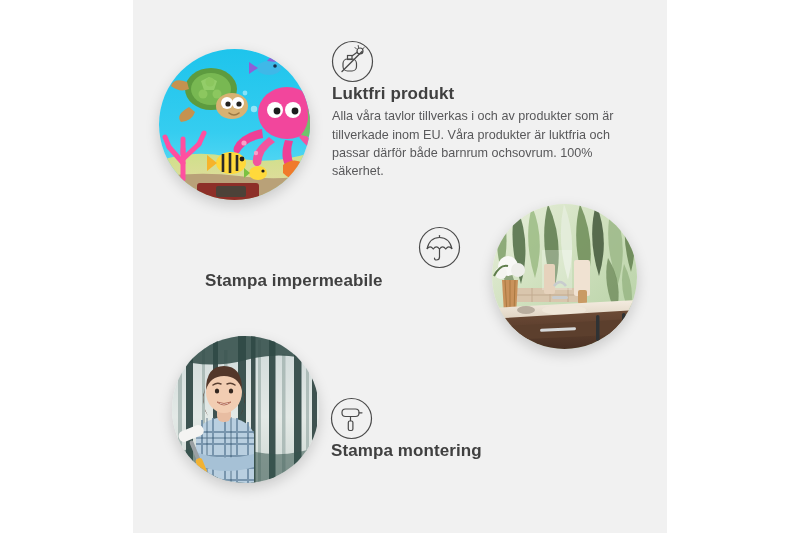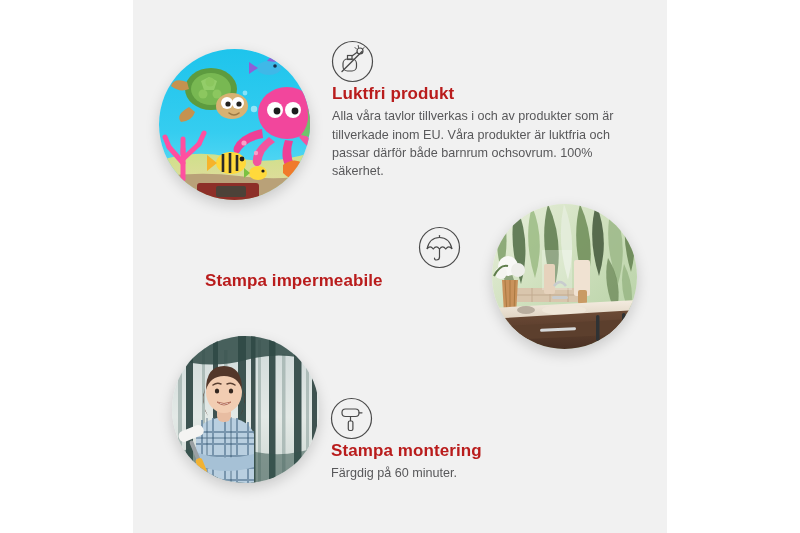--- a/index.html
+++ b/index.html
@@ -30,21 +30,21 @@
   }
 
   
   .feature { position: absolute; }
 
   .feature-text { position: absolute; }
 
   .f-title {
     font-size: 17px;
     font-weight: bold;
-    color: #b91c1c;
+    color: #404040;
     letter-spacing: .1px;
     line-height: 1.25;
     margin-bottom: 3px;
   }
 
   .f-desc {
     font-size: 12.6px;
     color: #58585a;
     line-height: 1.45;
   }
@@ -388,17 +388,16 @@
       <svg viewBox="0 0 43 43">
         <circle cx="21.5" cy="21.5" r="20" fill="none" stroke="#4a4a4a" stroke-width="1.2"></circle>
         <rect x="12" y="12" width="17" height="7.5" rx="3.5" fill="none" stroke="#4a4a4a" stroke-width="1.2"></rect>
         <path d="M29 15.8 L32 15.8" stroke="#4a4a4a" stroke-width="1.2" stroke-linecap="round"></path>
         <path d="M20.5 19.5 L20.5 24" stroke="#4a4a4a" stroke-width="1.2"></path>
         <rect x="18.3" y="24" width="4.6" height="9.5" rx="1.4" fill="none" stroke="#4a4a4a" stroke-width="1.2"></rect>
       </svg>
     </span>
     <div class="feature-text" id="mount-text">
       <div class="f-title">Stampa montering</div>
-      <div class="f-desc">Färgdig på 60 minuter.</div>
     </div>
   </div>
 
 </div>
 
 </body></html>

